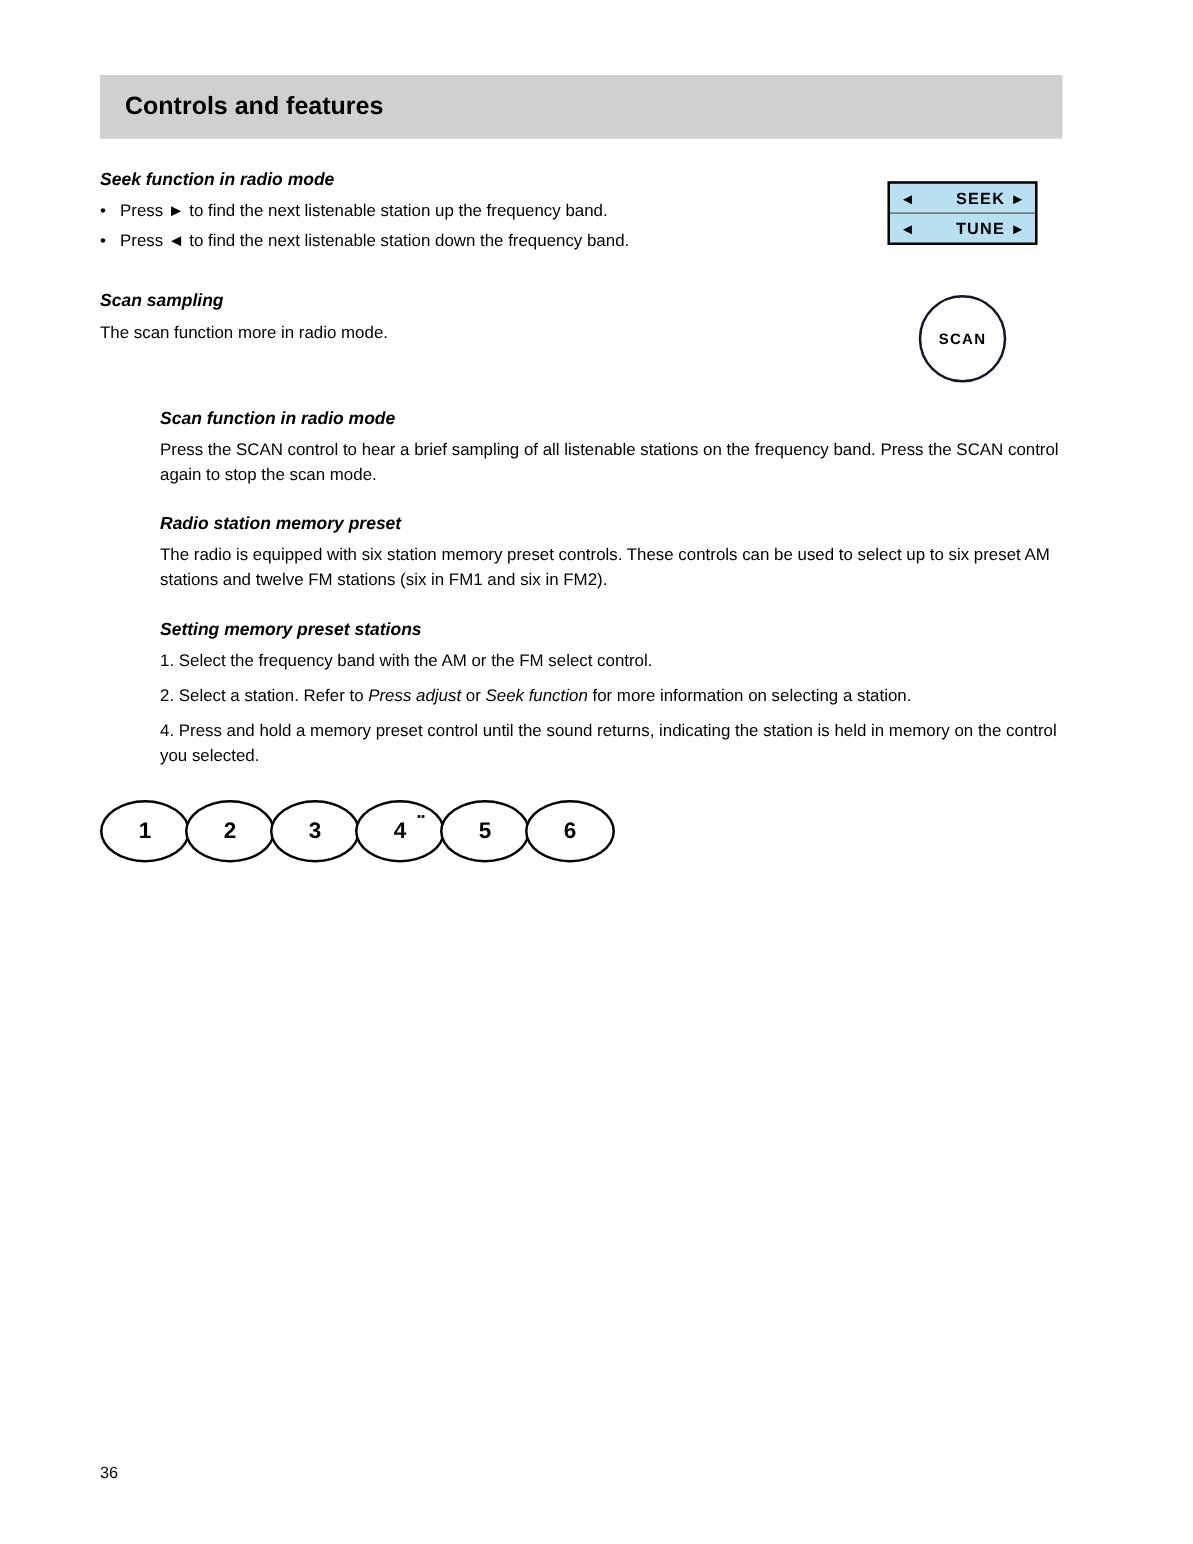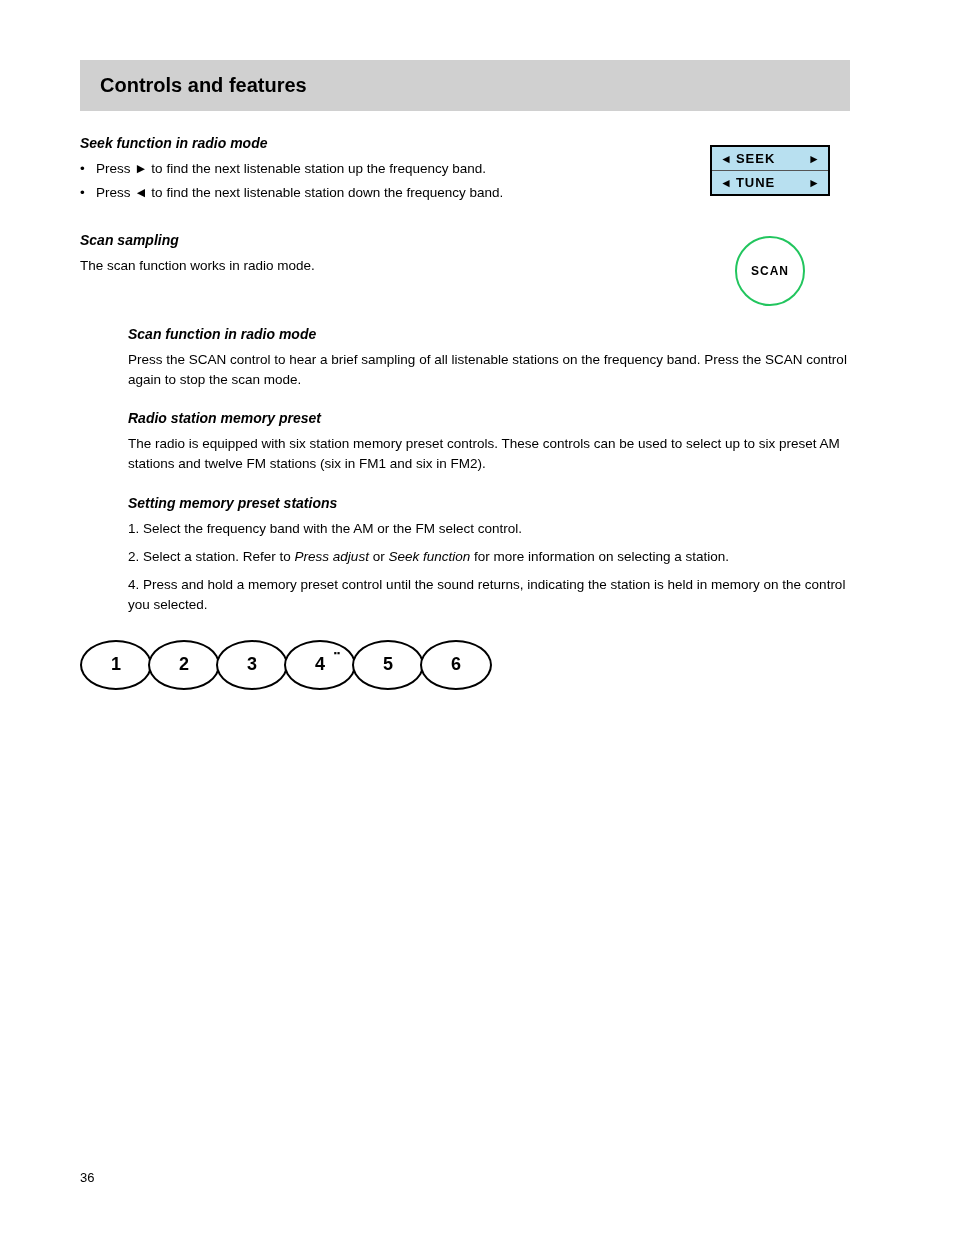--- a/index.html
+++ b/index.html
@@ -104,39 +104,39 @@
     .seek-tune-row:last-child {
       border-bottom: none;
     }
 
     .seek-tune-label {
       font-size: 13px;
       font-weight: bold;
       letter-spacing: 1px;
       color: #000;
       flex: 1;
-      text-align: left;
+      text-align: right;
     }
 
     .arrow-left {
       font-size: 12px;
       margin-right: 4px;
       color: #000;
     }
 
     .arrow-right {
       font-size: 12px;
       margin-left: 4px;
       color: #000;
     }
 
     
     .scan-widget {
       display: inline-block;
-      border: 2px solid #22c55e;
+      border: 2px solid #0f172a;
       border-radius: 50%;
       width: 70px;
       height: 70px;
       display: flex;
       align-items: center;
       justify-content: center;
       background: #fff;
     }
 
     .scan-label {
@@ -253,21 +253,21 @@
           <span class="seek-tune-label">TUNE</span>
           <span class="arrow-right">►</span>
         </div>
       </div>
     </div>
   </div>
 
   <div class="scan-section">
     <div class="text-col">
       <div class="section-title">Scan sampling</div>
-      <p class="body-text">The scan function works in radio mode.</p>
+      <p class="body-text">The scan function more in radio mode.</p>
     </div>
     <div class="widget-col">
       <div class="scan-widget">
         <span class="scan-label">SCAN</span>
       </div>
     </div>
   </div>
 
   <div class="section-block">
     <div class="section-title">Scan function in radio mode</div>

